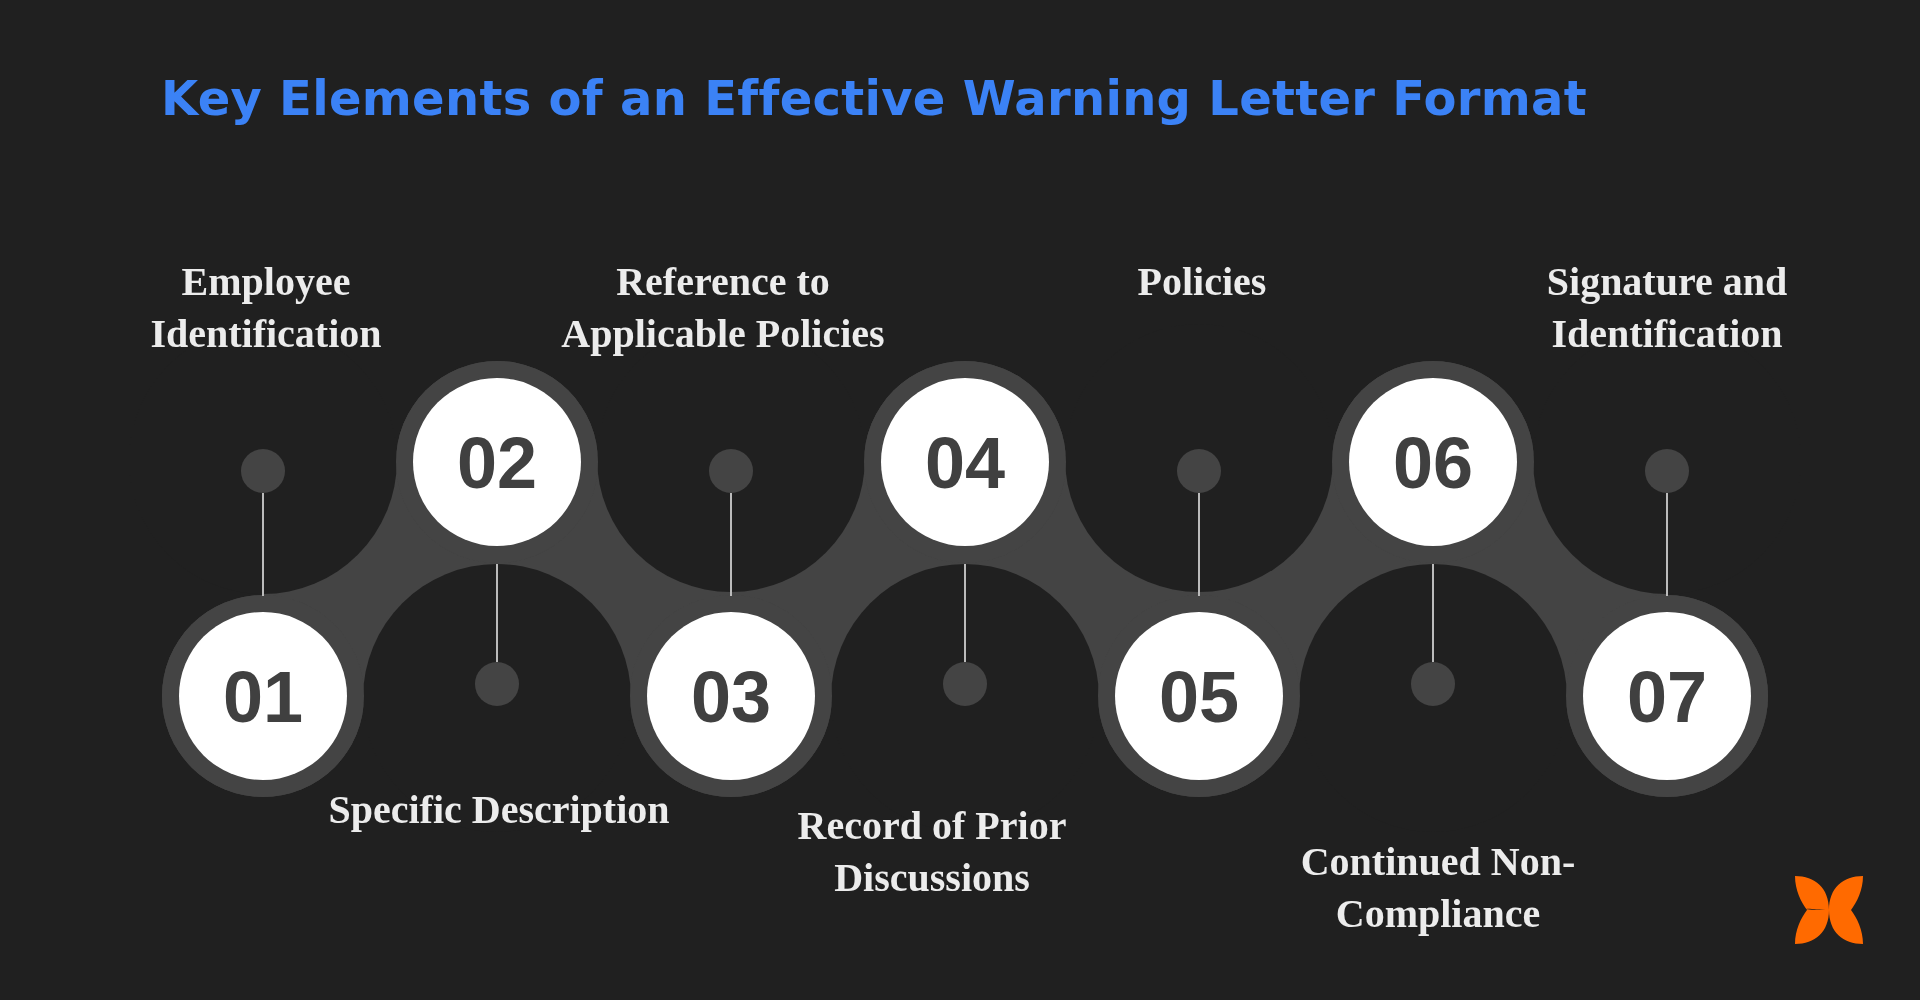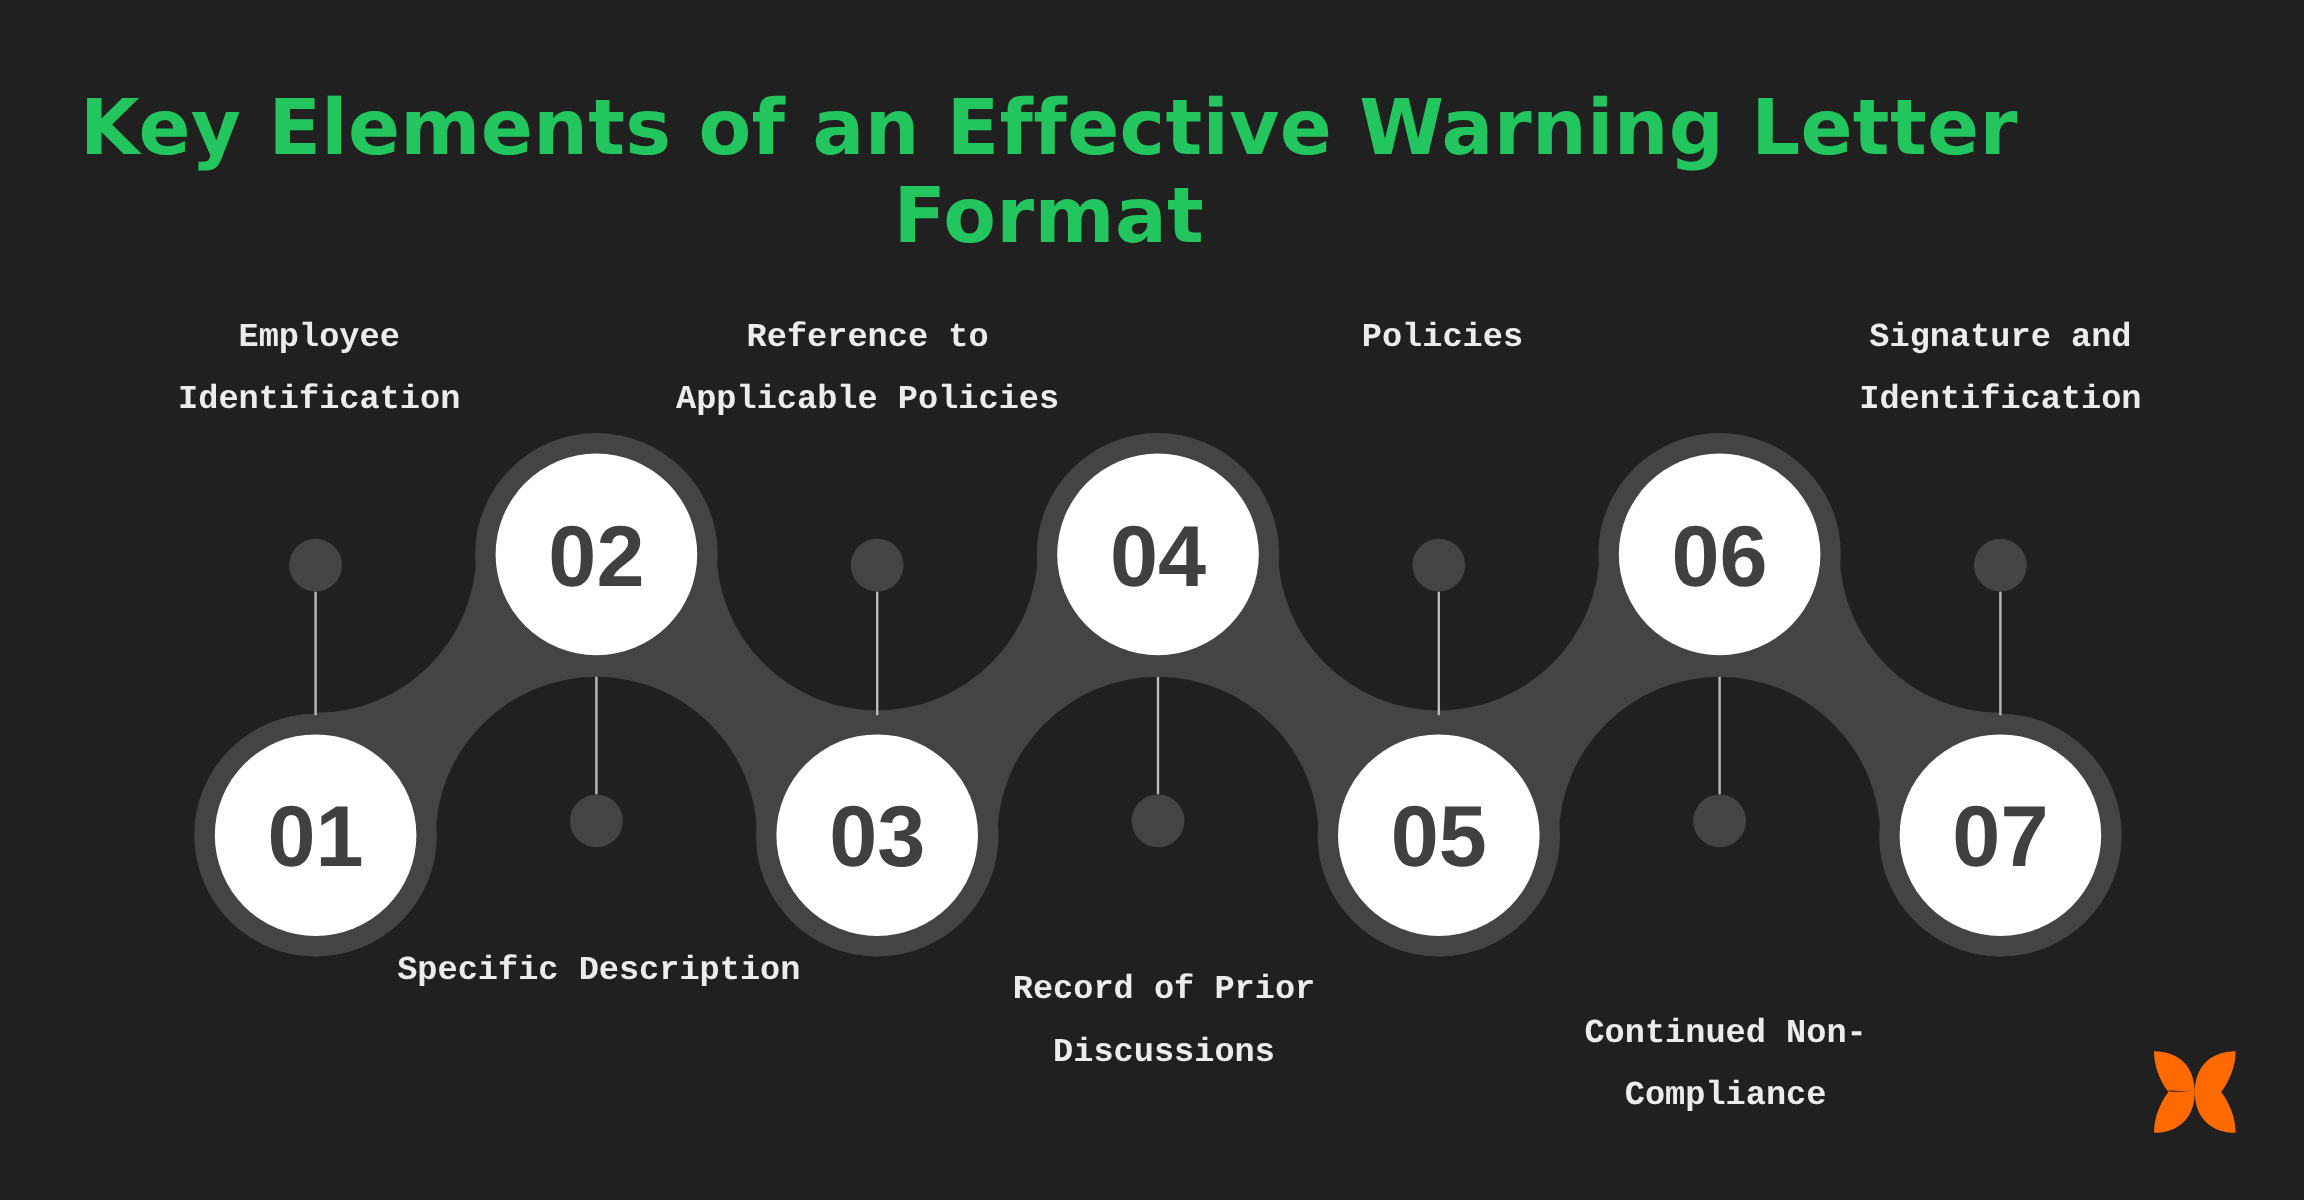--- a/index.html
+++ b/index.html
@@ -4,34 +4,34 @@
 <style>
   html, body { margin: 0; padding: 0; }
   body {
     width: 1920px; height: 1000px; overflow: hidden;
     background: #202020;
     font-family: "Liberation Sans", "DejaVu Sans", sans-serif;
     position: relative;
   }
   .title {
     position: absolute; left: 0; top: 70px; width: 1748px;
-    text-align: center; color: #22c55e;
+    text-align: center; color: #3b82f6;
     font-family: "DejaVu Sans", sans-serif;
-    font-weight: bold; font-size: 64px; letter-spacing: 0.3px;
+    font-weight: bold; font-size: 48px; letter-spacing: 0.3px;
   }
   svg.diagram { position: absolute; left: 0; top: 0; }
   .num {
     font-family: "Liberation Sans", sans-serif;
     font-weight: bold; font-size: 72px; fill: #404040;
   }
   .label {
     position: absolute; width: 420px; margin-left: -210px;
     text-align: center; color: #ececec;
-    font-family: Liberation Mono, monospace;
-    font-weight: bold; font-size: 28px; line-height: 52px;
+    font-family: Liberation Serif, serif;
+    font-weight: bold; font-size: 40px; line-height: 52px;
   }
   .logo { position: absolute; left: 1793px; top: 874px; width: 72px; height: 72px; }
 </style>
 </head>
 <body>
 
 <div class="title">Key Elements of an Effective Warning Letter Format</div>
 
 <svg class="diagram" width="1920" height="1000">
 
@@ -123,21 +123,21 @@
   <div>Policies</div>
 </div>
 <div class="label" style="left:1667px; top:256px;">
   <div>Signature and</div>
   <div>Identification</div>
 </div>
 
 <div class="label" style="left:499px; top:784px;">
   <div>Specific Description</div>
 </div>
-<div class="label" style="left:970px; top:800px;">
+<div class="label" style="left:932px; top:800px;">
   <div>Record of Prior</div>
   <div>Discussions</div>
 </div>
 <div class="label" style="left:1438px; top:836px;">
   <div>Continued Non-</div>
   <div>Compliance</div>
 </div>
 
 <svg class="logo" viewBox="0 0 72 72">
   <path d="M2 2 C 22 2, 36 14, 36 36 C 24 36, 16 34, 13 35 C 16 36, 24 36, 36 36 C 36 58, 22 70, 2 70 C 2 56, 8 44, 14 36 C 8 28, 2 16, 2 2 Z" fill="#ff6a00"></path>

